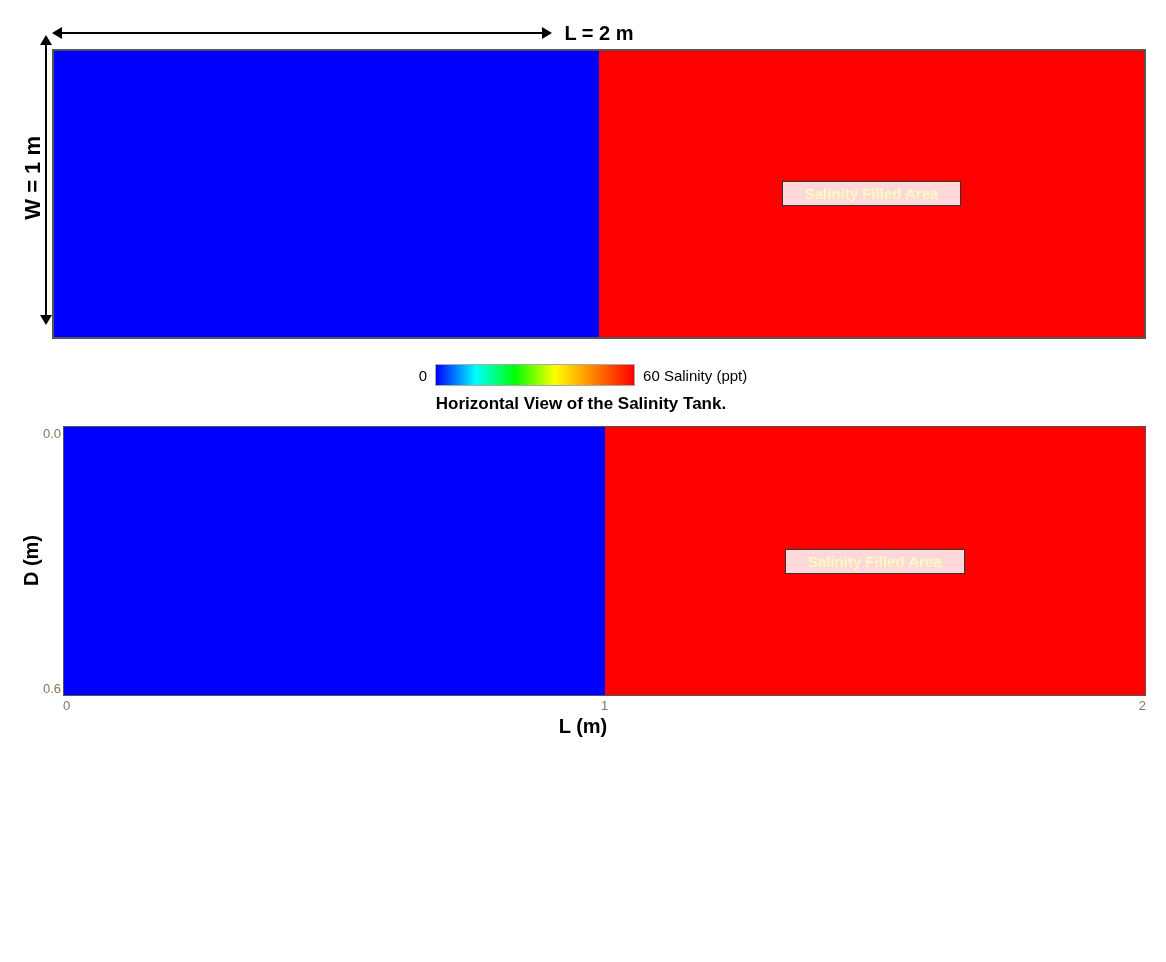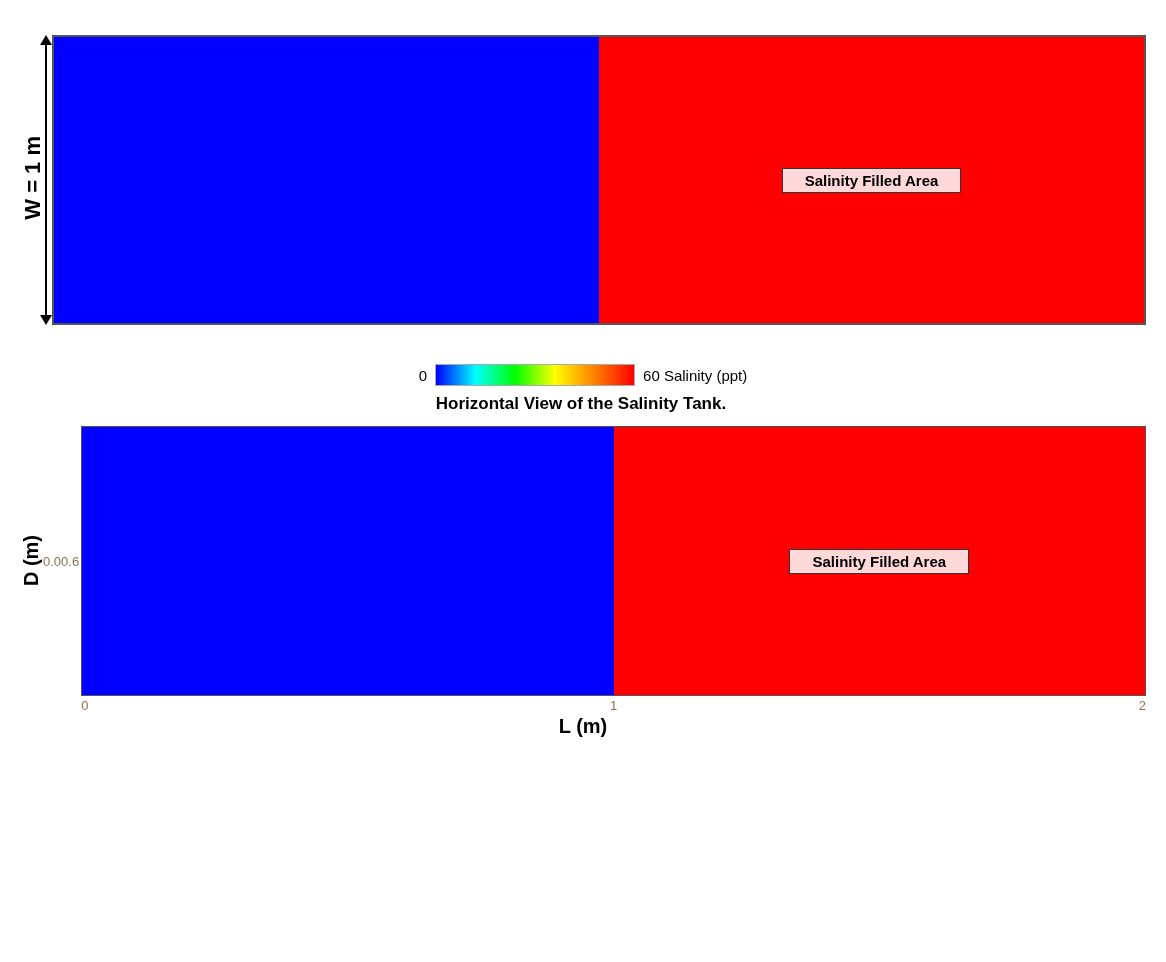--- a/index.html
+++ b/index.html
@@ -179,21 +179,21 @@
       align-items: center;
       justify-content: center;
     }
 
     .salinity-label-box {
       background: rgba(255,255,255,0.85);
       border: 1.5px solid #333;
       padding: 3px 22px;
       font-size: 15px;
       font-weight: bold;
-      color: #000000;
+      color: #fef9c3;
     }
 
     
     .colorbar-row {
       display: flex;
       align-items: center;
       gap: 8px;
       margin: 8px 0 4px 0;
     }
 
@@ -232,20 +232,21 @@
     .d-label {
       font-size: 20px;
       font-weight: bold;
       writing-mode: vertical-rl;
       transform: rotate(180deg);
       margin: auto;
     }
 
     .y-ticks {
       display: flex;
+      flex-direction: column;
       justify-content: space-between;
       height: 270px;
       align-items: center;
       margin-right: 2px;
       font-size: 13px;
       color: #8B7355;
     }
 
     .bottom-chart-area {
       flex: 1;
@@ -297,20 +298,28 @@
         <span class="w-label">W = 1 m</span>
         <div class="vertical-arrow" style="height:290px;">
           <div class="arrow-up"></div>
           <div class="arrow-down"></div>
         </div>
       </div>
     </div>
 
     <div class="top-chart-container">
 
+      <div class="l-arrow-row">
+        <div class="horizontal-arrow">
+          <div class="arrow-left"></div>
+          <div class="arrow-right"></div>
+        </div>
+        <span class="l-top-label">L = 2 m</span>
+        <div class="horizontal-arrow" style="visibility:hidden"></div>
+      </div>
 
       <div class="tank-rect">
         <div class="blue-half" style="width:50%"></div>
         <div class="red-half" style="width:50%">
           <div class="salinity-label-box">Salinity Filled Area</div>
         </div>
       </div>
 
     </div>
   </div>

